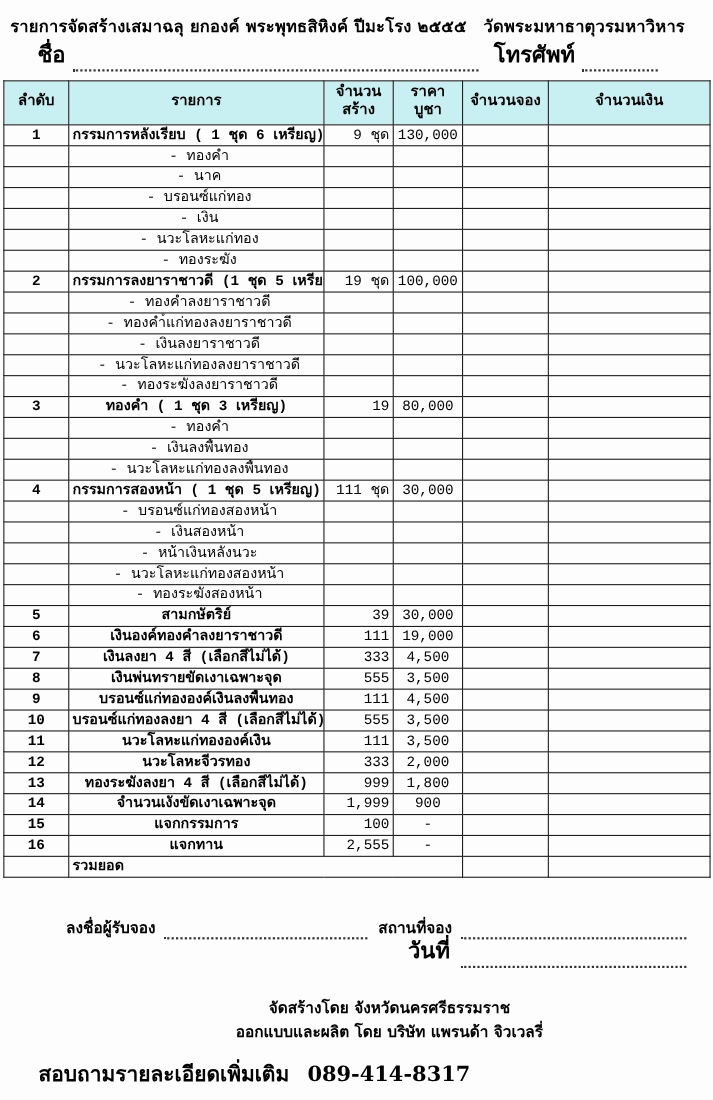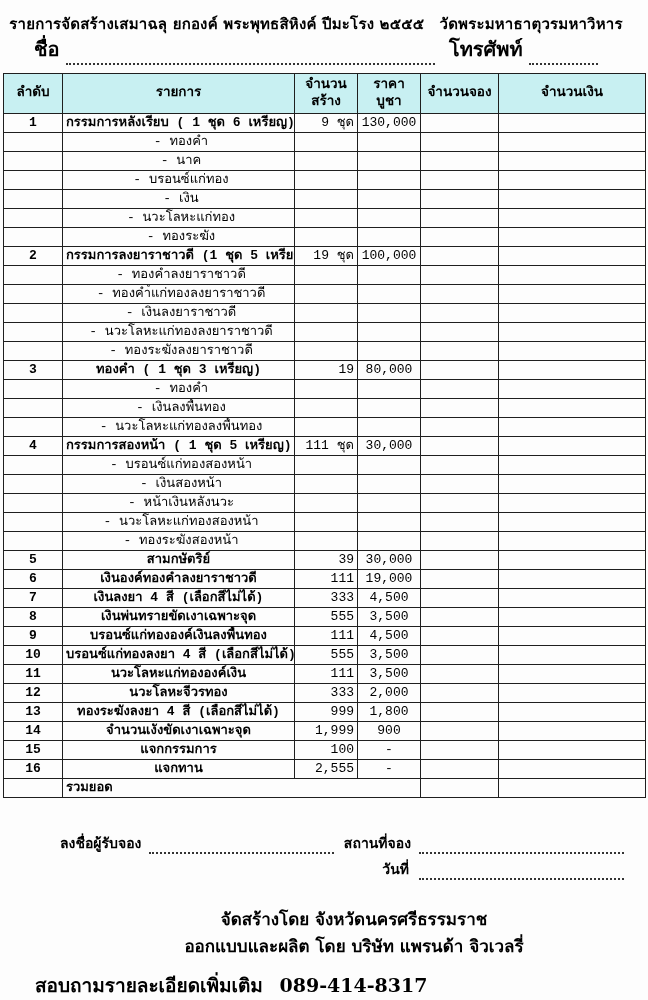--- a/index.html
+++ b/index.html
@@ -84,32 +84,32 @@
     height: 22px;
   }
   .sig-row1 .lbl { white-space: nowrap; padding-right: 8px; }
   .sig-row1 .dots.sig1 { width: 200px; flex: 1 1 auto; margin-right: 10px; }
   .sig-row1 .dots.sig2 { width: 205px; flex: 0 0 auto; }
   .sig-row2 {
     display: flex;
     align-items: flex-end;
     justify-content: flex-end;
     margin: 4px 8px 0 0;
-    font-size: 14px;
+    font-size: 20px;
     font-weight: bold;
     height: 22px;
   }
   .sig-row2 .lbl { white-space: nowrap; padding-right: 10px; }
   .sig-row2 .dots.sig3 { width: 205px; flex: 0 0 auto; }
 
   .made-by {
     margin-top: 26px;
     padding-left: 76px;
     text-align: center;
-    font-size: 17px;
+    font-size: 14px;
     font-weight: bold;
     line-height: 1.6;
   }
   .contact {
     margin: 10px 0 0 35px;
     font-size: 19px;
     font-weight: bold;
   }
   .contact .phone { padding-left: 10px; font-family: "DejaVu Serif", serif; }
 </style>

